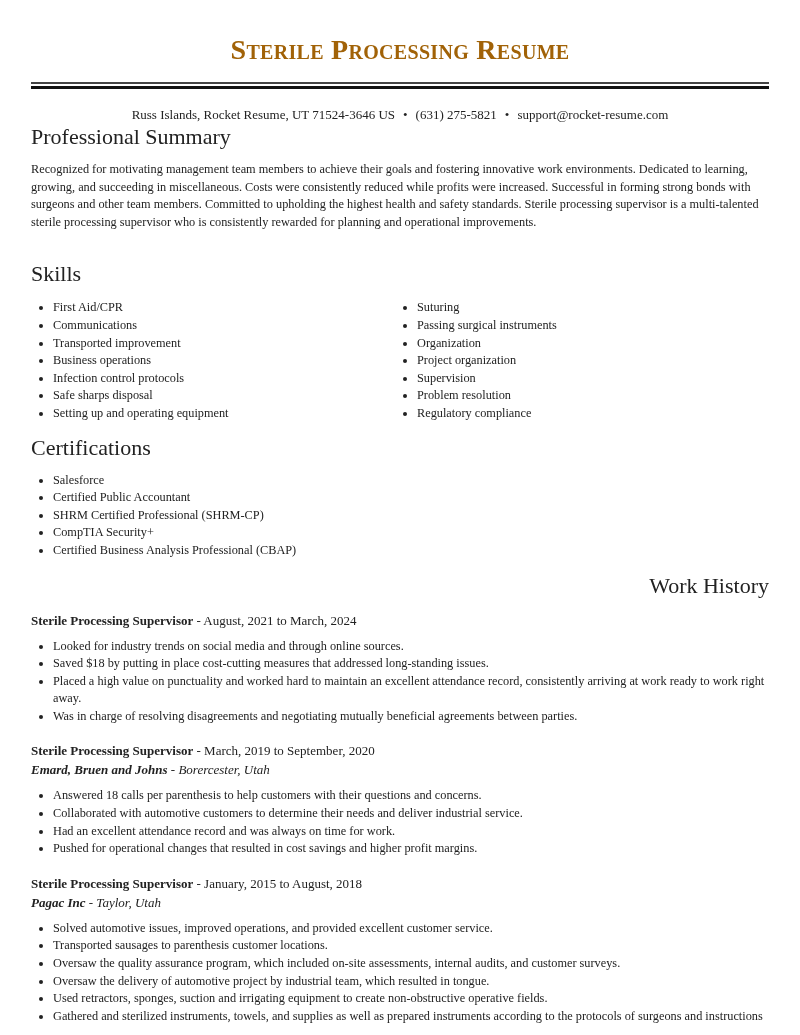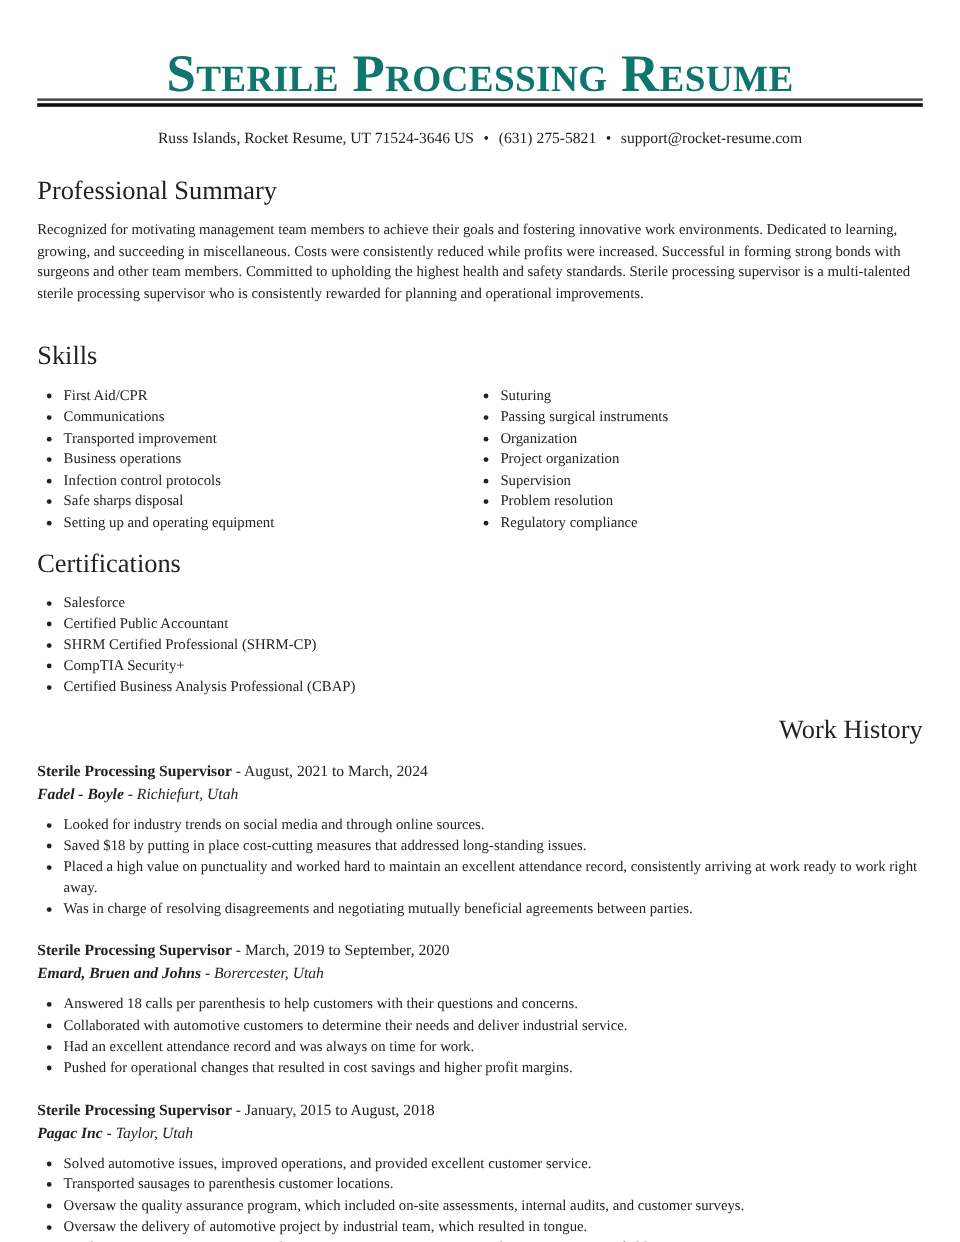--- a/index.html
+++ b/index.html
@@ -6,45 +6,45 @@
   html, body { width: 800px; height: 1035px; overflow: hidden; background: #ffffff; }
   body {
     font-family: "Liberation Serif", "DejaVu Serif", serif;
     color: #222222;
     font-size: 12.5px;
     line-height: 17.6px;
   }
   .page { position: relative; padding: 0 31px; }
   .title {
     text-align: center;
-    font-size: 44px;
+    font-size: 28px;
     font-weight: bold;
     font-variant: small-caps;
     letter-spacing: 0.3px;
-    color: #0f766e;
-    padding-top: 42px;
+    color: #a16207;
+    padding-top: 30px;
     height: 82px;
     line-height: 40px;
   }
   .rule-thin { height: 2px; background: #444; margin-top: 0; }
   .rule-thick { height: 3px; background: #111; margin-top: 2px; }
   .contact {
     text-align: center;
     font-size: 13px;
     margin-top: 17px;
     line-height: 18px;
   }
   .contact .sep { margin: 0 8px; }
   h2 {
     font-weight: normal;
     font-size: 22px;
     line-height: 26px;
     color: #222;
   }
-  .summary-h { margin-top: 22px; }
+  .summary-h { }
   .summary-p { margin-top: 11px; font-size: 12.3px; }
   .skills-h { margin-top: 30px; }
   ul { list-style: disc; padding-left: 22px; }
   li { font-size: 12.3px; line-height: 17.6px; }
   .skills-grid { display: flex; margin-top: 12px; }
   .skills-col { width: 364px; }
   .certs-h { margin-top: 12px; }
   .certs-list { margin-top: 11px; }
   .work-h { margin-top: 13px; text-align: right; }
   .job { margin-top: 12px; }
@@ -99,21 +99,20 @@
     <li>Certified Public Accountant</li>
     <li>SHRM Certified Professional (SHRM-CP)</li>
     <li>CompTIA Security+</li>
     <li>Certified Business Analysis Professional (CBAP)</li>
   </ul>
 
   <h2 class="work-h">Work History</h2>
 
   <div class="job">
     <div class="job-line"><span class="job-title">Sterile Processing Supervisor</span><span> - August, 2021 to March, 2024</span></div>
-    <div class="company-line"><span class="company">Fadel - Boyle</span><span> - Richiefurt, Utah</span></div>
     <ul>
       <li>Looked for industry trends on social media and through online sources.</li>
       <li>Saved $18 by putting in place cost-cutting measures that addressed long-standing issues.</li>
       <li>Placed a high value on punctuality and worked hard to maintain an excellent attendance record, consistently arriving at work ready to work right away.</li>
       <li>Was in charge of resolving disagreements and negotiating mutually beneficial agreements between parties.</li>
     </ul>
   </div>
 
   <div class="job">
     <div class="job-line"><span class="job-title">Sterile Processing Supervisor</span><span> - March, 2019 to September, 2020</span></div>

